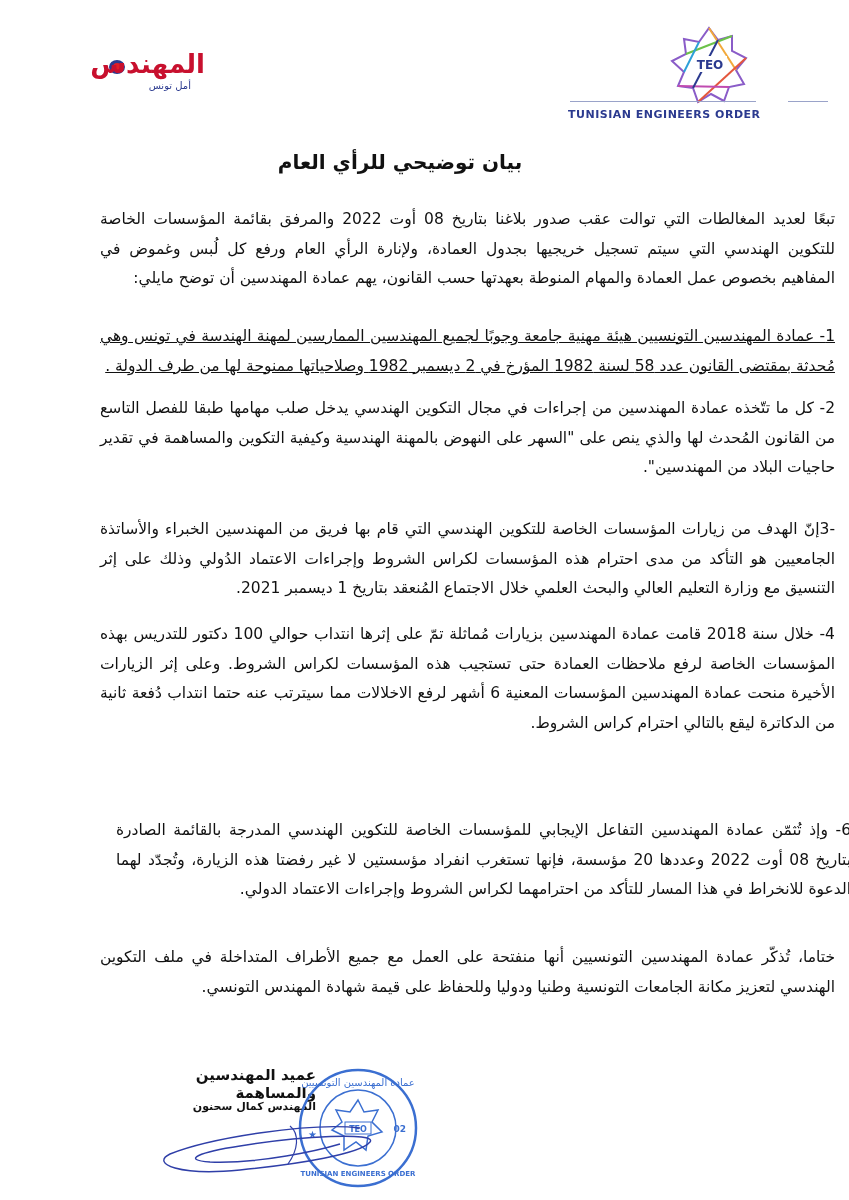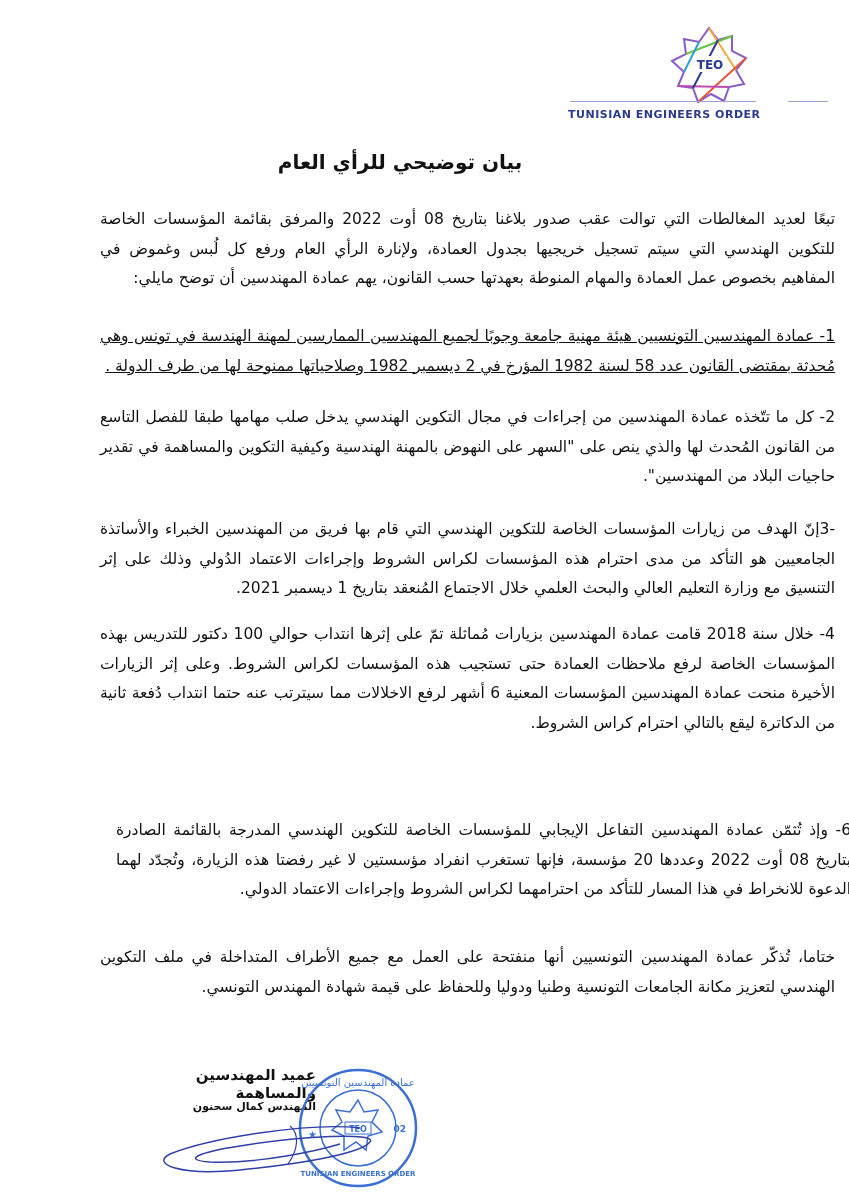--- a/index.html
+++ b/index.html
@@ -25,21 +25,21 @@
     .mohandes-flag::after { content: ""; position: absolute; left: 4px; top: 3px; width: 8px; height: 8px;
                      border-radius: 50%; background: #e21e26; }
     .mohandes-slogan { position: absolute; right: 14px; top: 30px; font-size: 10px; color: #2b3a8f; }
     .date { position: absolute; left: 110px; top: 116px; width: 160px; font-size: 16px; text-align: right; direction: rtl; }
     .title { position: absolute; left: 200px; top: 150px; width: 400px; text-align: center; direction: rtl;
              font-size: 20px; font-weight: bold; }
     .para { position: absolute; left: 100px; width: 735px; direction: rtl; text-align: justify;
             text-align-last: right; font-size: 15.5px; line-height: 29.5px; }
     .p0 { top: 205px; }
     .p1 { top: 322px; text-decoration: underline; }
-    .p2 { top: 403px; }
+    .p2 { top: 394px; }
     .p3 { top: 515px; }
     .p4 { top: 620px; }
     .p5 { top: 752px; }
     .p6 { top: 816px; margin-left: 16px; }
     .p7 { top: 943px; }
 
     .sig-title { position: absolute; left: 120px; top: 1066px; width: 196px; direction: rtl; text-align: right;
                  font-size: 15px; font-weight: bold; }
     .sig-name { position: absolute; left: 120px; top: 1100px; width: 196px; direction: rtl; 
                 font-size: 11px; font-weight: bold; }
@@ -61,20 +61,25 @@
       <line x1="18" y1="48" x2="33" y2="18" stroke="#2b9fd8" stroke-width="2"></line>
       <line x1="27" y1="64" x2="52" y2="16" stroke="#2b3a8f" stroke-width="2"></line>
       <rect x="27" y="32" width="34" height="16" fill="#fff"></rect>
       <text x="44" y="45" font-family="DejaVu Sans, sans-serif" font-size="12" font-weight="bold" fill="#2b3a8f" text-anchor="middle">TEO</text>
     </svg>
     <div class="teo-rule"></div>
     <div class="teo-rule2"></div>
     <div class="teo-en">TUNISIAN ENGINEERS ORDER</div>
   </div>
 
+  <div class="mohandes-logo">
+    <div class="mohandes-flag"></div>
+    <div class="mohandes-name">المهندس</div>
+    <div class="mohandes-slogan">أمل تونس</div>
+  </div>
 
   <div class="title">بيان توضيحي للرأي العام</div>
 
   <div class="para p0">تبعًا لعديد المغالطات التي توالت عقب صدور بلاغنا بتاريخ 08 أوت 2022 والمرفق بقائمة المؤسسات الخاصة للتكوين الهندسي التي سيتم تسجيل خريجيها بجدول العمادة، ولإنارة الرأي العام ورفع كل لُبس وغموض في المفاهيم بخصوص عمل العمادة والمهام المنوطة بعهدتها حسب القانون، يهم عمادة المهندسين أن توضح مايلي:</div>
   <div class="para p1">1- عمادة المهندسين التونسيين هيئة مهنية جامعة وجوبًا لجميع المهندسين الممارسين لمهنة الهندسة في تونس وهي مُحدثة بمقتضى القانون عدد 58 لسنة 1982 المؤرخ في 2 ديسمبر 1982 وصلاحياتها ممنوحة لها من طرف الدولة .</div>
   <div class="para p2">2- كل ما تتّخذه عمادة المهندسين من إجراءات في مجال التكوين الهندسي يدخل صلب مهامها طبقا للفصل التاسع من القانون المُحدث لها والذي ينص على "السهر على النهوض بالمهنة الهندسية وكيفية التكوين والمساهمة في تقدير حاجيات البلاد من المهندسين".</div>
   <div class="para p3">-3إنّ الهدف من زيارات المؤسسات الخاصة للتكوين الهندسي التي قام بها فريق من المهندسين الخبراء والأساتذة الجامعيين هو التأكد من مدى احترام هذه المؤسسات لكراس الشروط وإجراءات الاعتماد الدُولي وذلك على إثر التنسيق مع وزارة التعليم العالي والبحث العلمي خلال الاجتماع المُنعقد بتاريخ 1 ديسمبر 2021.</div>
   <div class="para p4">4- خلال سنة 2018 قامت عمادة المهندسين بزيارات مُماثلة تمّ على إثرها انتداب حوالي 100 دكتور للتدريس بهذه المؤسسات الخاصة لرفع ملاحظات العمادة حتى تستجيب هذه المؤسسات لكراس الشروط. وعلى إثر الزيارات الأخيرة منحت عمادة المهندسين المؤسسات المعنية 6 أشهر لرفع الاخلالات مما سيترتب عنه حتما انتداب دُفعة ثانية من الدكاترة ليقع بالتالي احترام كراس الشروط.</div>
   <div class="para p6">6- وإذ تُثمّن عمادة المهندسين التفاعل الإيجابي للمؤسسات الخاصة للتكوين الهندسي المدرجة بالقائمة الصادرة بتاريخ 08 أوت 2022 وعددها 20 مؤسسة، فإنها تستغرب انفراد مؤسستين لا غير رفضتا هذه الزيارة، وتُجدّد لهما الدعوة للانخراط في هذا المسار للتأكد من احترامهما لكراس الشروط وإجراءات الاعتماد الدولي.</div>
   <div class="para p7">ختاما، تُذكّر عمادة المهندسين التونسيين أنها منفتحة على العمل مع جميع الأطراف المتداخلة في ملف التكوين الهندسي لتعزيز مكانة الجامعات التونسية وطنيا ودوليا وللحفاظ على قيمة شهادة المهندس التونسي.</div>

